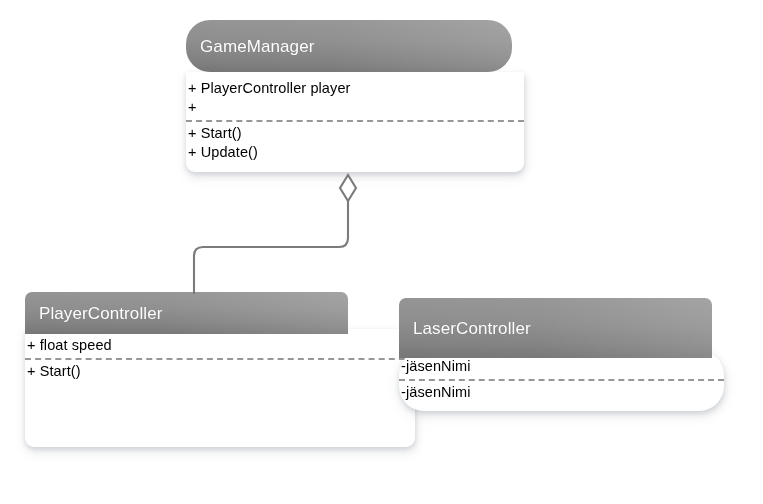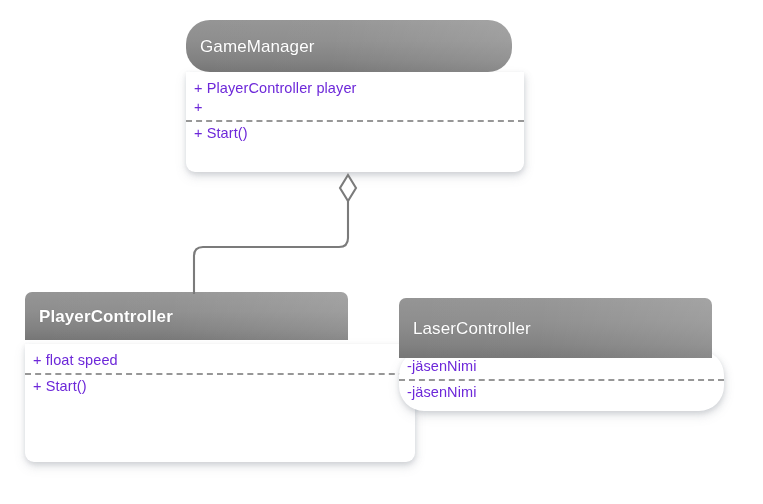--- a/index.html
+++ b/index.html
@@ -63,24 +63,24 @@
     box-shadow:
       0 2px 4px rgba(120,125,135,0.16),
       0 5px 11px rgba(120,125,135,0.17),
       2px 3px 7px rgba(120,125,135,0.10);
     padding: 7px 0 8px 0;
     z-index: 1;
   }
 
   .uml-row {
     font-size: 14.5px;
-    color: #6d28d9;
+    color: #000000;
     line-height: 19px;
     height: 19px;
-    padding-left: 8px;
+    padding-left: 2px;
     white-space: pre;
     letter-spacing: 0.1px;
   }
 
   .uml-sep {
     height: 0;
     border-top: 2px dashed #8f8f8f;
     margin: 3px 0 2px 0;
     opacity: 0.92;
   }
@@ -105,30 +105,31 @@
 
     <div class="uml-header" style="width:326px; height:52px;border-radius:24px;">
       <span>GameManager</span>
     </div>
 
     <div class="uml-body" style="top:52px; width:338px; height:100px;">
       <div class="uml-row">+ PlayerController player</div>
       <div class="uml-row">+</div>
       <div class="uml-sep"></div>
       <div class="uml-row">+ Start()</div>
+      <div class="uml-row">+ Update()</div>
     </div>
   </div>
 
   <div class="uml-class" style="left:25px; top:292px; width:335px; height:175px;">
 
-    <div class="uml-header" style="width:323px; height:48px;font-weight:bold;">
+    <div class="uml-header" style="width:323px; height:42px;">
       <span>PlayerController</span>
     </div>
 
-    <div class="uml-body" style="top:52px; width:390px; height:118px;">
+    <div class="uml-body" style="top:37px; width:390px; height:118px;">
       <div class="uml-row">+ float speed</div>
       <div class="uml-sep"></div>
       <div class="uml-row">+ Start()</div>
     </div>
   </div>
 
   <div class="uml-class" style="left:399px; top:298px; width:325px; height:120px;">
 
     <div class="uml-header" style="width:313px; height:60px;">
       <span>LaserController</span>

